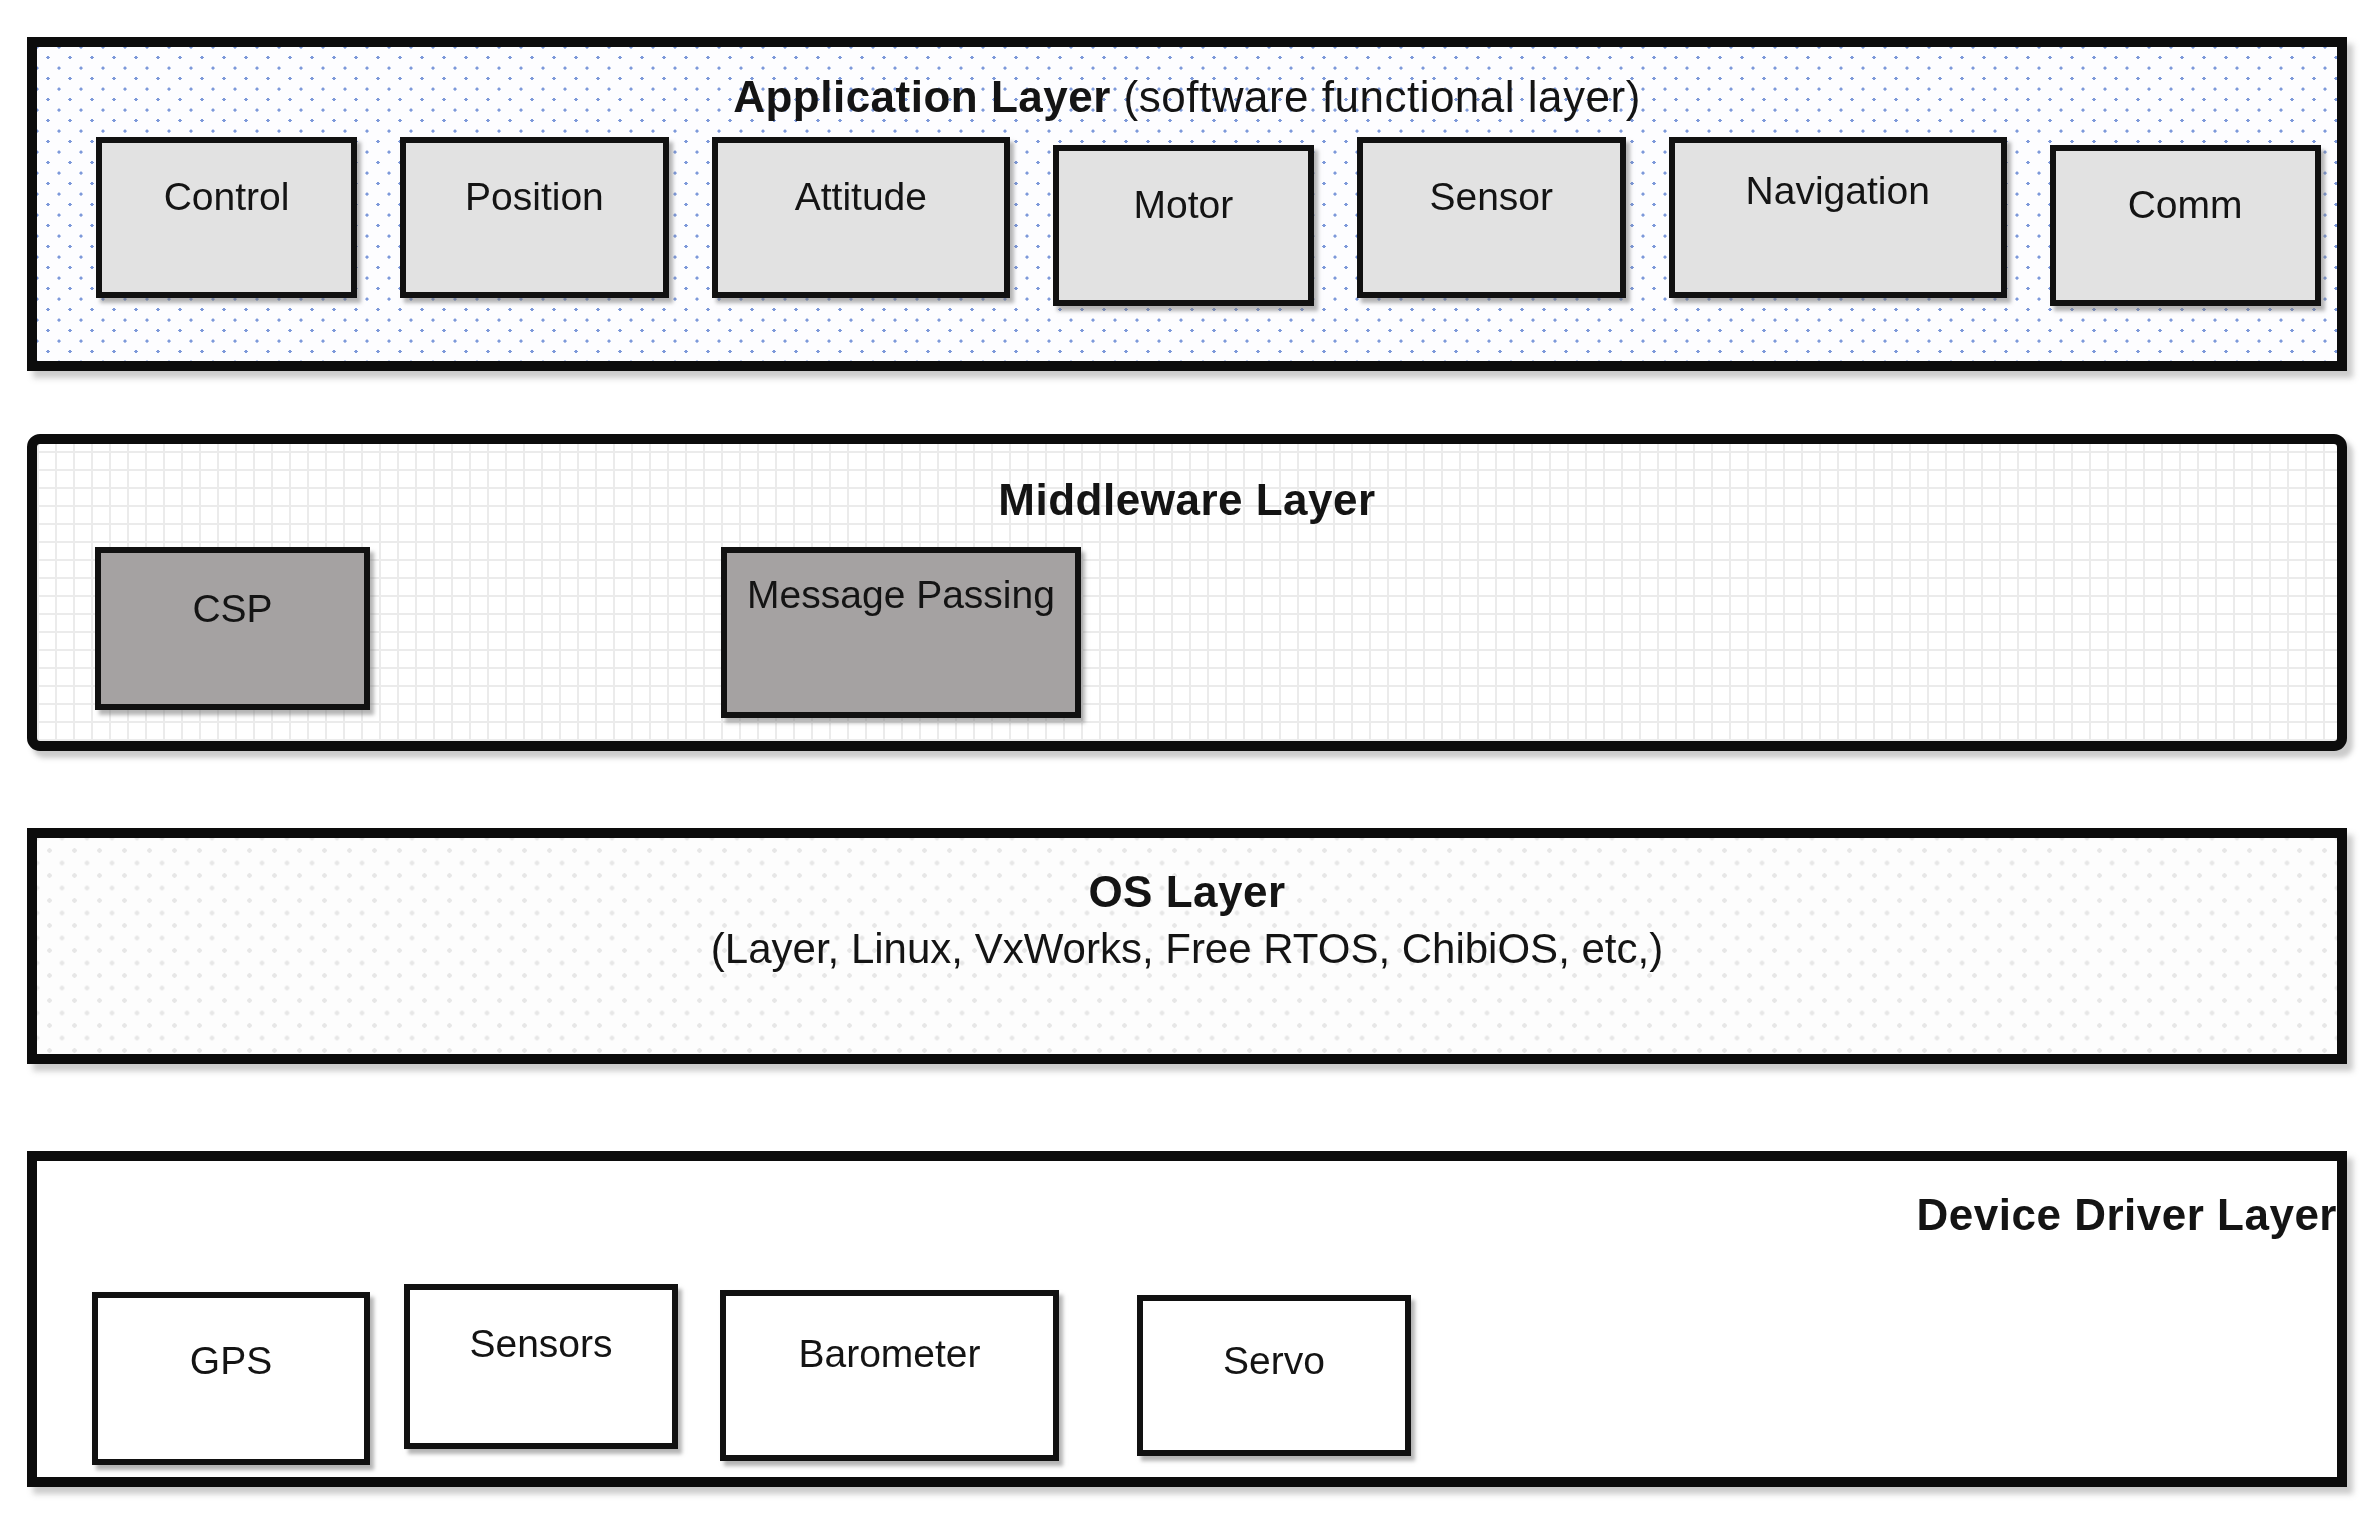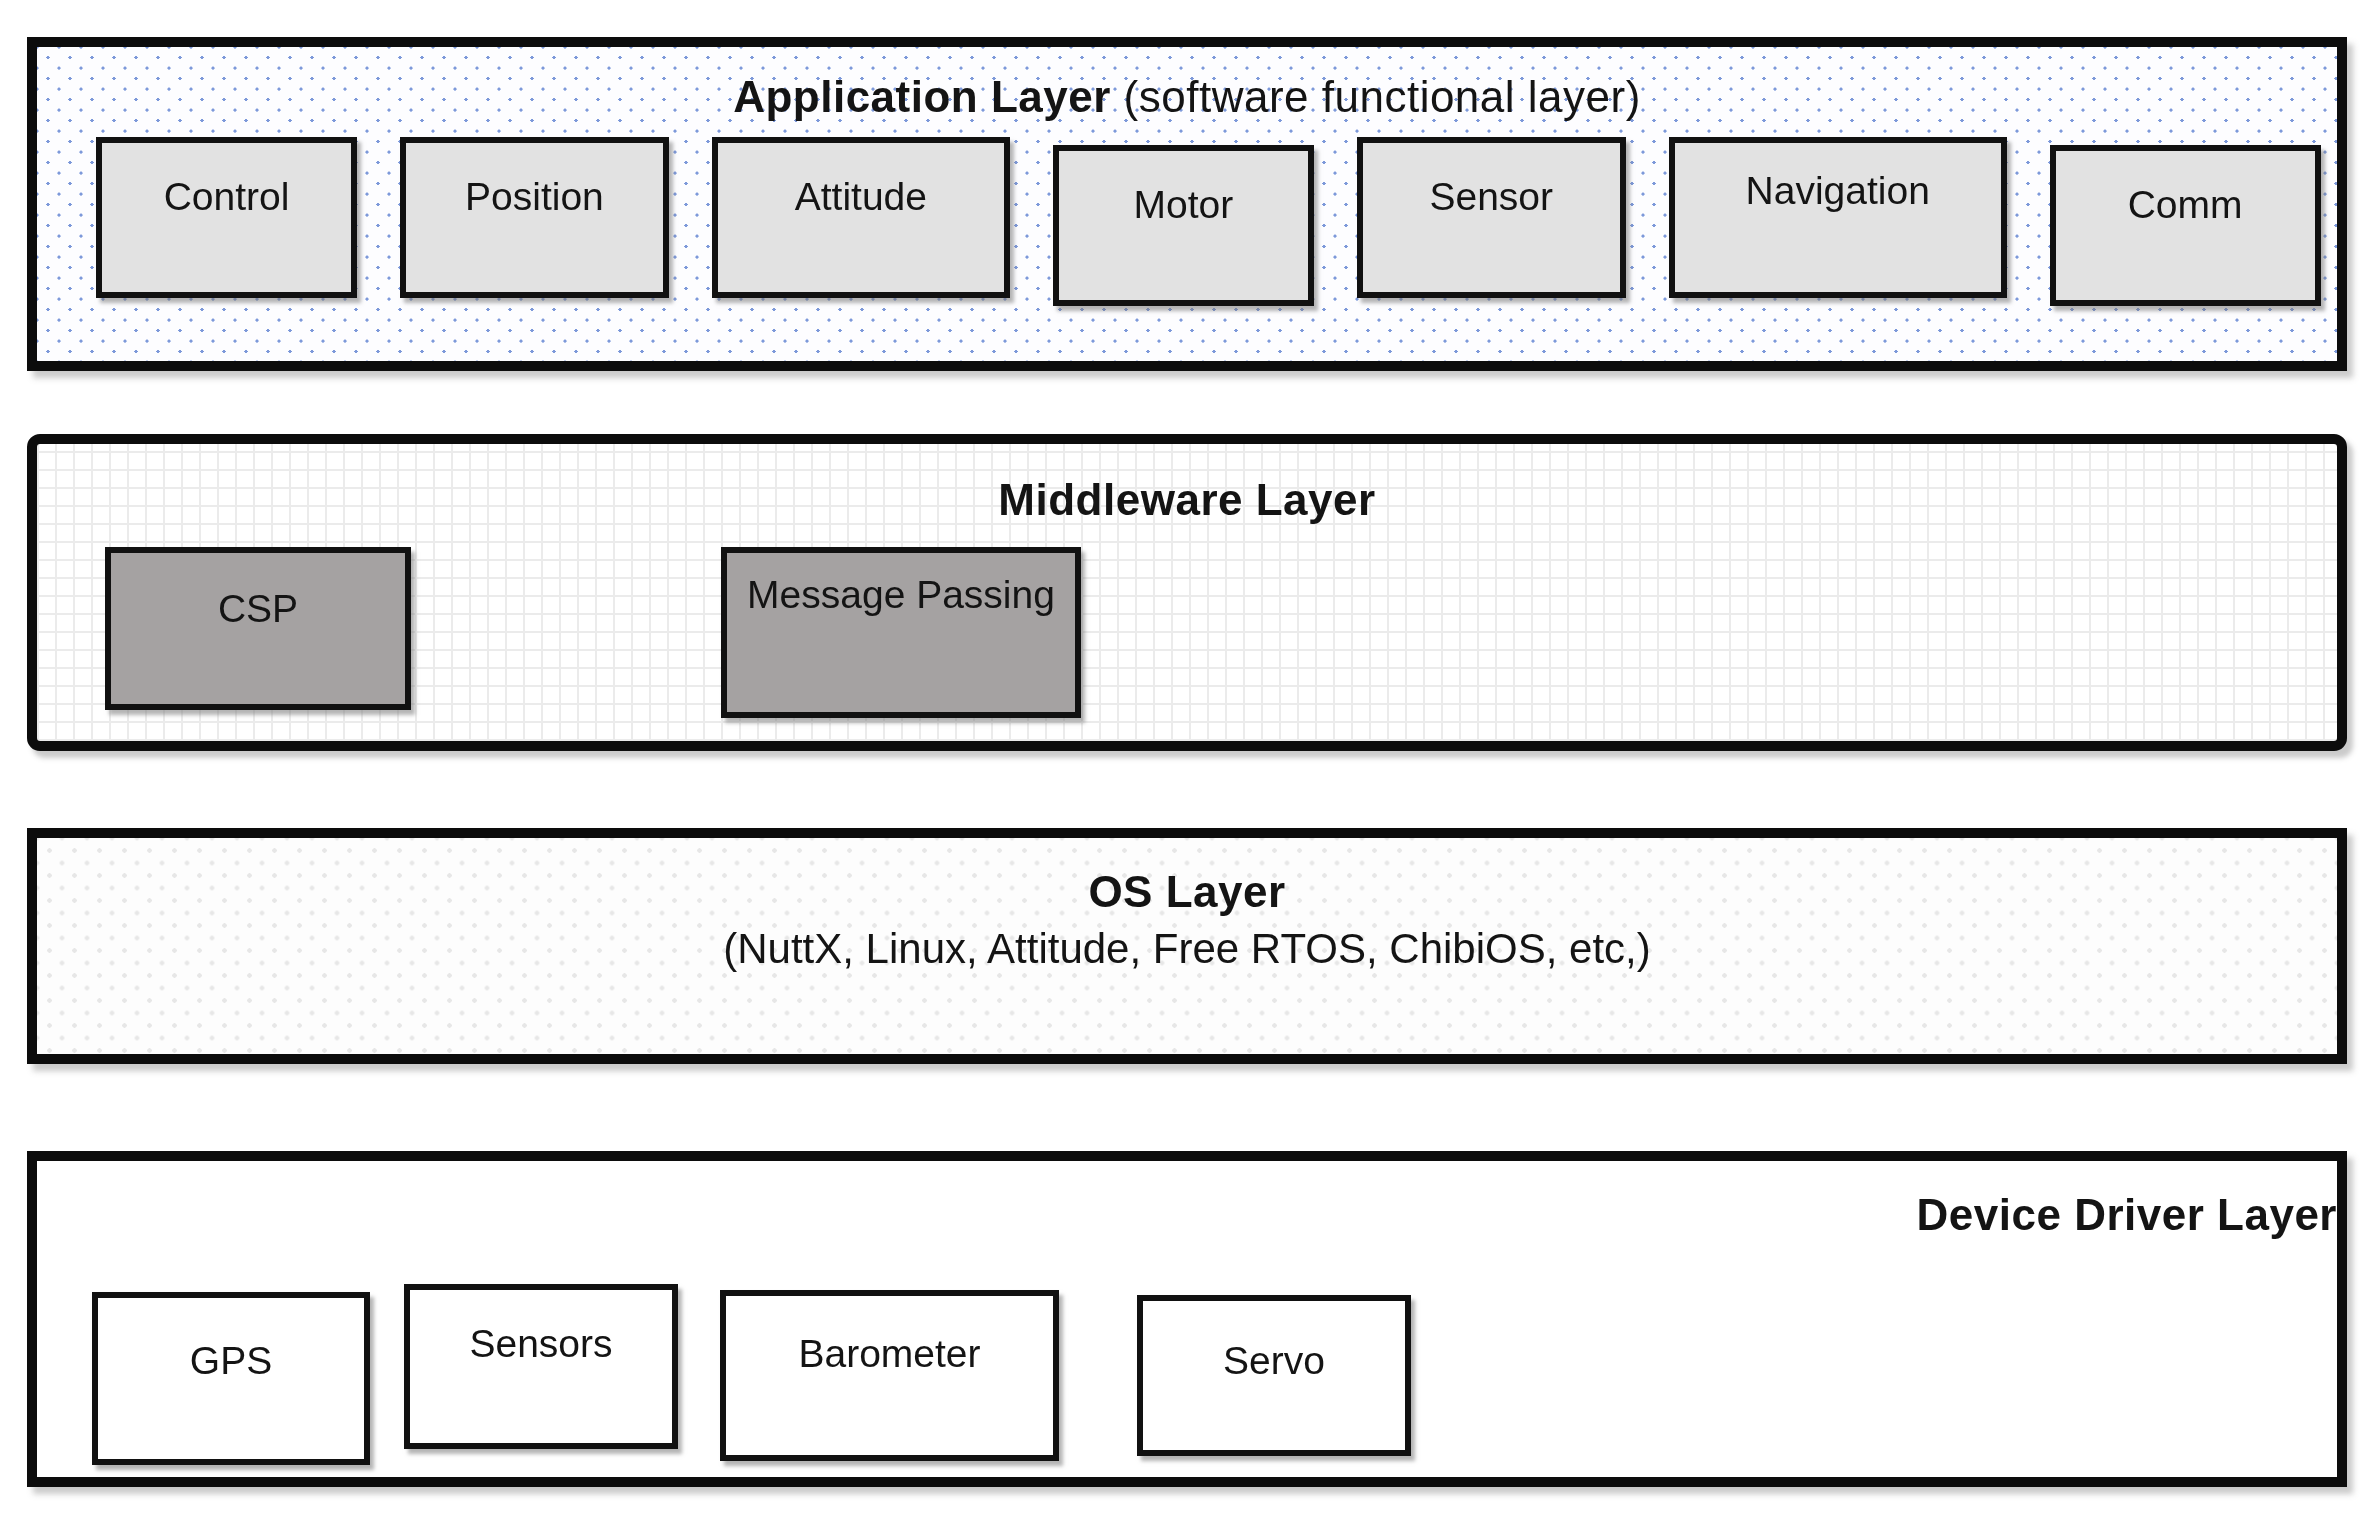--- a/index.html
+++ b/index.html
@@ -104,21 +104,21 @@
   .app-box.w-control   {width:261px;}
   .app-box.w-position  {width:269px;}
   .app-box.w-attitude  {width:298px;}
   .app-box.w-motor     {width:261px;margin-top:7.7px;}
   .app-box.w-sensor    {width:269px;}
   .app-box.w-navigation{width:338px;padding-top:25px;}
   .app-box.w-comm      {width:271px;margin-top:7.7px;}
 
   
   .mw-box{background:#a5a2a2;}
-  .mw-box.csp    {left:68px; top:103px;width:306px;height:163px;padding-top:33px;}
+  .mw-box.csp    {left:58px; top:103px;width:275px;height:163px;padding-top:33px;}
   .mw-box.msgpass{left:684px;top:103px;width:360px;height:171px;padding-top:19px;}
 
   
   .dev-box{background:#ffffff;}
   .dev-box.gps      {left:55px;  top:131px;width:278px;height:173px;padding-top:40px;}
   .dev-box.sensors  {left:367px; top:123px;width:274px;height:165px;padding-top:31px;}
   .dev-box.barometer{left:683px; top:129px;width:339px;height:171px;padding-top:35px;}
   .dev-box.servo    {left:1100px;top:134px;width:274px;height:161px;padding-top:37px;}
 </style>
 </head>
@@ -158,21 +158,21 @@
     <div class="box mw-box csp">
         <span class="box-label">CSP</span>
       </div>
     <div class="box mw-box msgpass">
         <span class="box-label">Message Passing</span>
       </div>
   </section>
 
   <section class="layer os">
     <div class="layer-title">OS Layer</div>
-    <div class="layer-subtitle">(NuttX, Linux, Attitude, Free RTOS, ChibiOS, etc,)</div>
+    <div class="layer-subtitle">(Layer, Linux, VxWorks, Free RTOS, ChibiOS, etc,)</div>
   </section>
 
   <section class="layer device">
     <div class="layer-title">Device Driver Layer</div>
     <div class="box dev-box gps">
         <span class="box-label">GPS</span>
       </div>
     <div class="box dev-box sensors">
         <span class="box-label">Sensors</span>
       </div>

